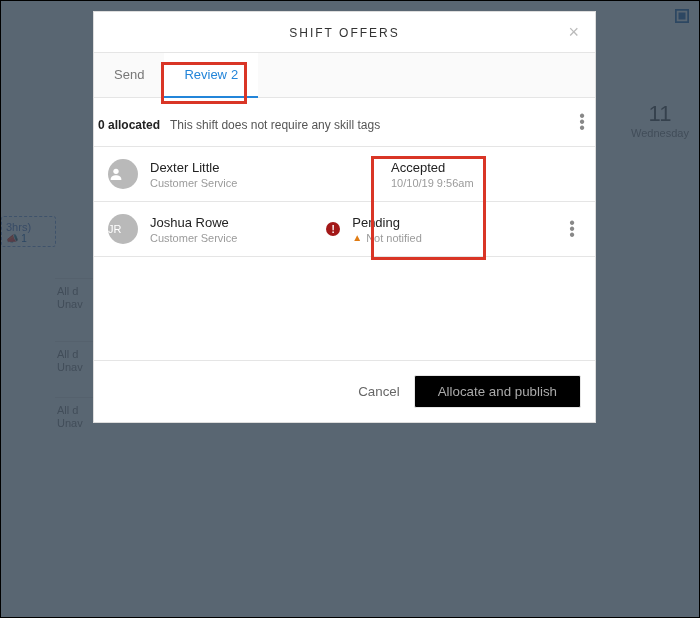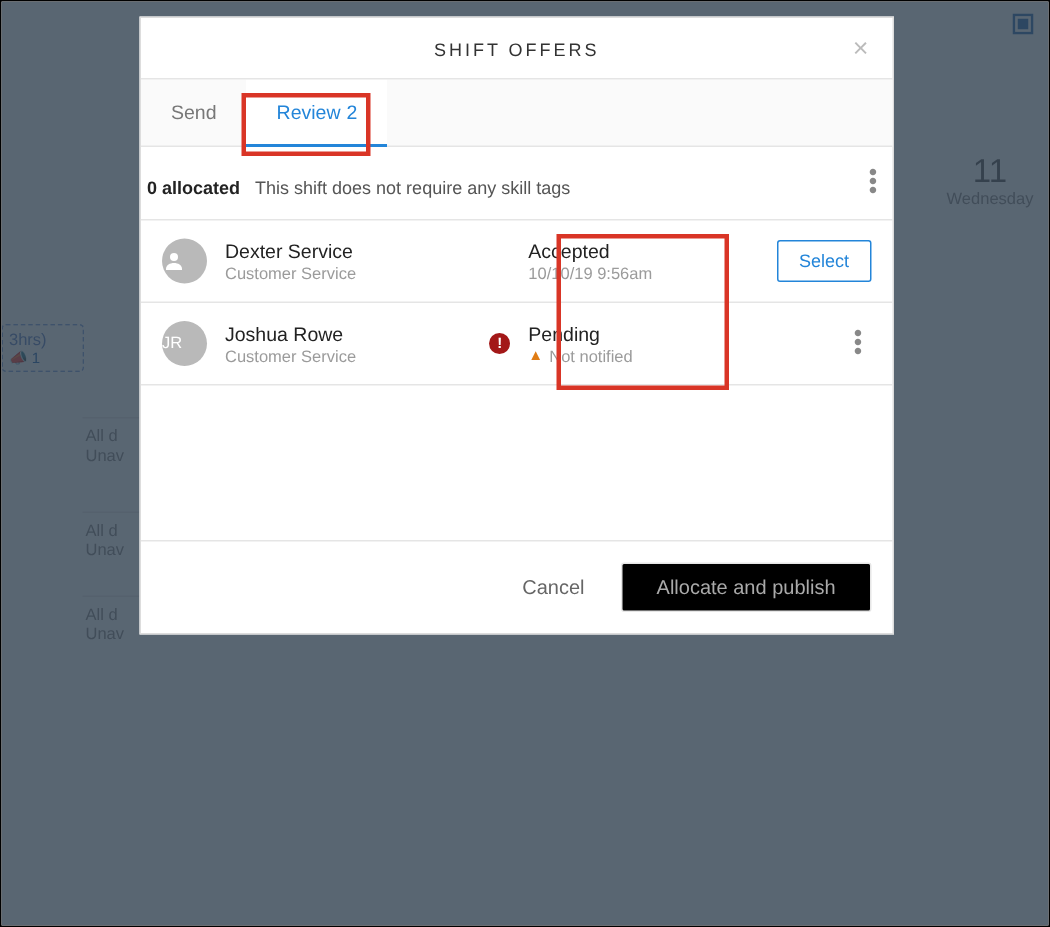--- a/index.html
+++ b/index.html
@@ -46,21 +46,21 @@
 .namecol .n{color:#222;font-size:13px}
 .namecol .r{color:var(--gray-subtle);font-size:11px;margin-top:2px}
 .alert{width:26px;display:flex;justify-content:center}
 .alert-dot{width:14px;height:14px;border-radius:50%;background:#a31818;color:#fff;font-size:10px;font-weight:bold;display:flex;align-items:center;justify-content:center}
 .statuscol{flex:1;padding-left:6px}
 .statuscol .s1{color:#222;font-size:13px}
 .statuscol .s2{color:var(--gray-subtle);font-size:11px;margin-top:2px;display:flex;align-items:center;gap:4px}
 .warn-tri{color:#e07c14;font-size:10px}
 .actioncol{width:74px;display:flex;justify-content:flex-end}
 .select-btn{border:1px solid var(--blue);color:var(--blue);background:#fff;font-size:12px;padding:6px 14px;border-radius:2px;cursor:pointer}
-.footer{display:flex;justify-content:flex-end;gap:14px;padding:14px;border-top:1px solid var(--border);font-size:13px}
+.footer{display:flex;justify-content:flex-end;gap:4px;padding:14px;border-top:1px solid var(--border);font-size:13px}
 .btn-cancel{background:none;border:none;color:#666;cursor:pointer;padding:8px 10px}
 .btn-primary{background:#000000;color:#aaa;border:1px solid #e6e6e6;padding:8px 23px;border-radius:2px;cursor:default}
 
 .hl{position:absolute;border:3px solid var(--red-highlight);pointer-events:none}
 .hl1{left:160px;top:61px;width:86px;height:42px}
 .hl2{left:370px;top:155px;width:115px;height:104px}
 </style>
 </head>
 <body>
 
@@ -122,32 +122,29 @@
   <div class="list">
 
     <div class="row">
       <div class="avatar">
         <svg viewBox="0 0 24 24">
             <circle cx="12" cy="8" r="4"></circle>
             <path d="M4 20c0-4 4-6 8-6s8 2 8 6v1H4z"></path>
           </svg>
       </div>
       <div class="namecol">
-        <div class="n">Dexter Service</div>
+        <div class="n">Dexter Little</div>
         <div class="r">Customer Service</div>
       </div>
       <div class="alert"></div>
       <div class="statuscol">
         <div class="s1">Accepted</div>
         <div class="s2">
             <span>10/10/19  9:56am</span>
           </div>
-      </div>
-      <div class="actioncol">
-        <button class="select-btn">Select</button>
       </div>
     </div>
 
     <div class="row">
       <div class="avatar">
         <span>JR</span>
       </div>
       <div class="namecol">
         <div class="n">Joshua Rowe</div>
         <div class="r">Customer Service</div>

